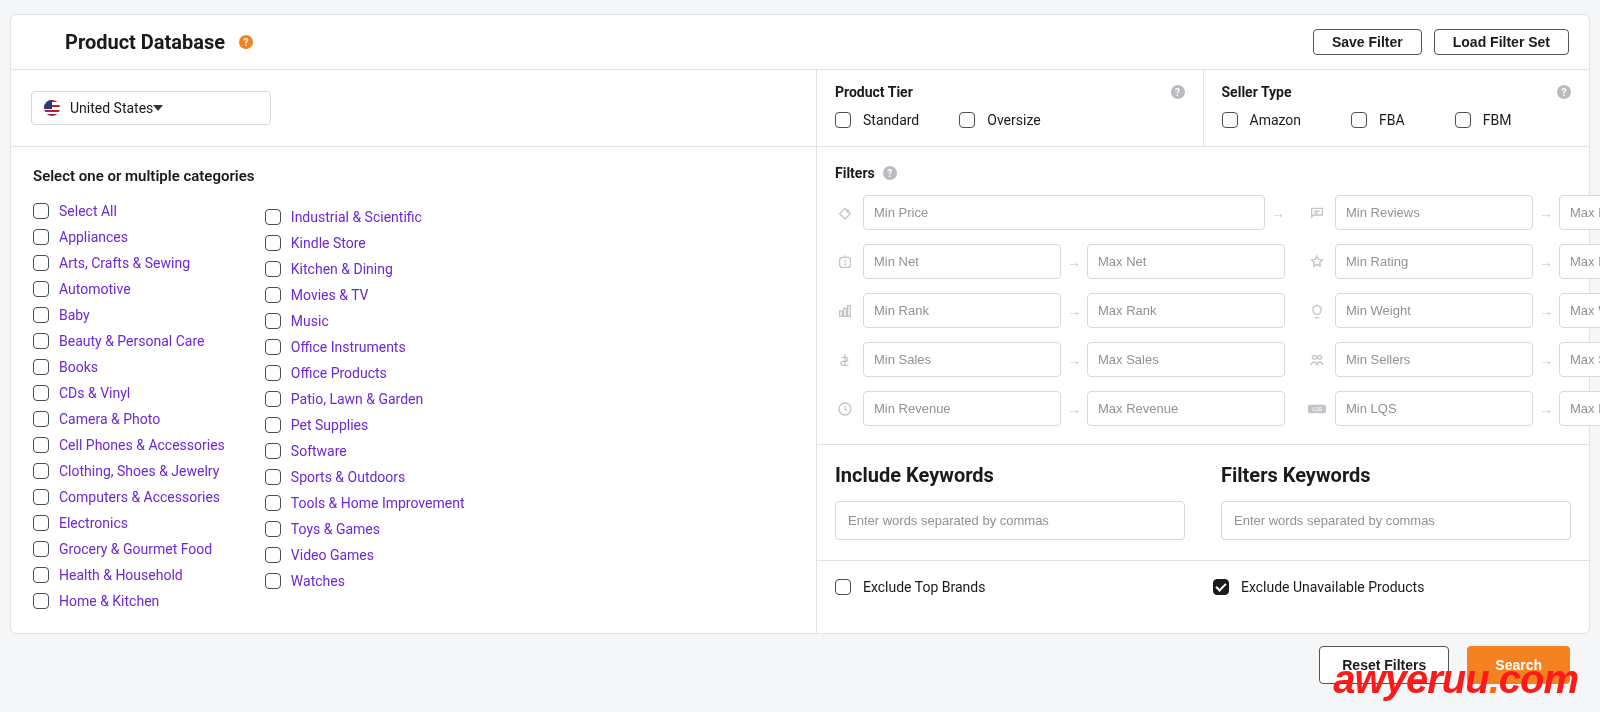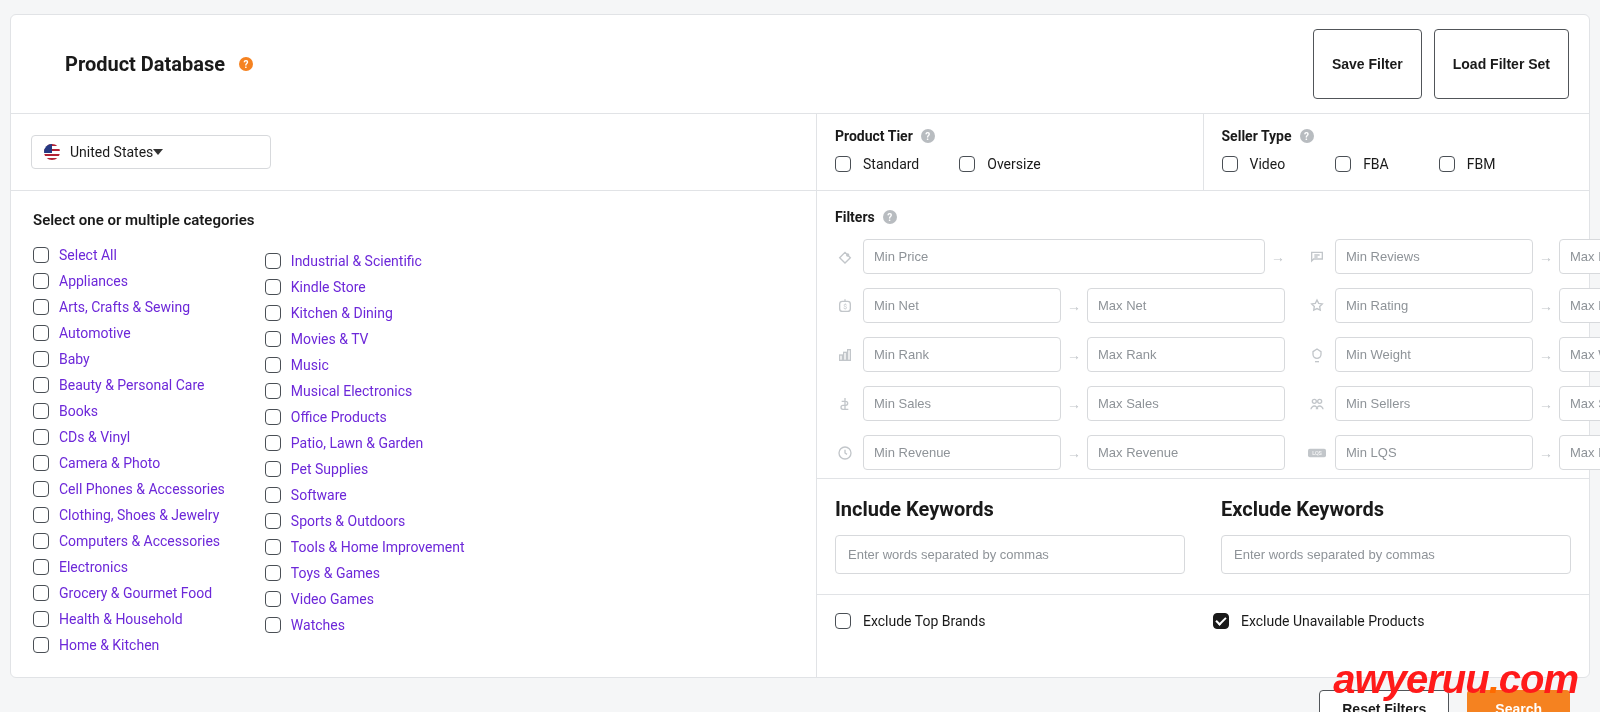--- a/index.html
+++ b/index.html
@@ -8,21 +8,21 @@
   .page { padding: 14px 10px 14px 10px; }
 
   .card { background: #fff; border: 1px solid #e1e3e6; border-radius: 6px; }
 
   
   .header { display: flex; align-items: center; justify-content: space-between; padding: 14px 20px 14px 22px; }
   .title-wrap { display: flex; align-items: center; gap: 14px; margin-left: 32px; }
   .title { font-size: 20px; font-weight: 700; }
   .help-dot { width: 14px; height: 14px; border-radius: 50%; background: #f58220; color: #fff; font-size: 10px; display: flex; align-items: center; justify-content: center; font-weight: 700; }
   .btn-row { display: flex; gap: 12px; }
-  .btn { background: #fff; border: 1px solid #515559; border-radius: 4px; padding: 26px 18px; font-weight: 600; font-size: 14px; cursor: pointer; color: #1a1a1a; }
+  .btn { background: #fff; border: 1px solid #515559; border-radius: 4px; padding: 4px 18px; font-weight: 600; font-size: 14px; cursor: pointer; color: #1a1a1a; }
 
   
   .main { display: flex; border-top: 1px solid #e1e3e6; }
   .left { flex: 1; border-right: 1px solid #e1e3e6; }
   .right { width: 772px; display: flex; flex-direction: column; }
 
   
   .country-row { padding: 18px 20px; border-bottom: 1px solid #e1e3e6; height: 77px; display:flex; align-items:center;}
   .country-select { display: flex; align-items: center; border: 1px solid #d7d9dc; border-radius: 4px; padding: 8px 12px; width: 240px; cursor: pointer; }
   .country-left { display: flex; align-items: center; gap: 10px; }
@@ -38,28 +38,28 @@
   .cats-col.col2 { margin-top: 6px; }
   .chk { display: flex; align-items: center; gap: 10px; cursor: pointer; font-size: 14px; color: #6d28d9; }
   .box { width: 16px; height: 16px; border: 1.8px solid #4a4f55; border-radius: 4px; flex-shrink: 0; background:#fff; display:flex; align-items:center; justify-content:center;}
   .box.checked { background:#1a1a1a; border-color:#1a1a1a;}
   .box.checked::after { content:""; width:4px; height:8px; border:solid #fff; border-width:0 2px 2px 0; transform:rotate(45deg); margin-top:-2px;}
 
   
   .toprow { display: flex; border-bottom: 1px solid #e1e3e6; height:77px; }
   .panel { flex: 1; padding: 14px 18px 14px 18px; }
   .panel + .panel { border-left: 1px solid #e1e3e6; }
-  .panel-title { font-weight: 700; font-size: 14px; display:flex; align-items:center; gap:8px; margin-bottom:12px;}
+  .panel-title { font-weight: 700; font-size: 14px; display:flex; align-items:center; gap:8px; margin-bottom:12px;justify-content:space-between;}
   .help-grey { width:14px; height:14px; border-radius:50%; background:#b8bcc0; color:#fff; font-size:10px; display:flex; align-items:center; justify-content:center; font-weight:700;}
   .panel-opts { display: flex; gap: 40px; }
   .panel-seller .panel-opts { gap: 50px; }
   .opt { display:flex; align-items:center; gap:12px; font-size:14px; cursor:pointer; }
 
   
-  .filters { padding: 18px 18px 8px 18px; border-bottom: 1px solid #e1e3e6; }
+  .filters { padding: 18px 18px 18px 18px; border-bottom: 1px solid #e1e3e6; }
   .filters-title { font-weight:700; font-size:14px; display:flex; align-items:center; gap:8px; margin-bottom:14px;}
   .filter-grid { display:flex; gap:22px; }
   .filter-col { flex:1; display:flex; flex-direction:column; gap:14px; }
   .filter-row { display:flex; align-items:center; gap:8px; }
   .ficon { width:20px; color:#c2c6ca; display:flex; justify-content:center; }
   .minmax { display:flex; align-items:center; gap:6px; flex:1; }
   .finput { flex:1; border:1px solid #d7d9dc; border-radius:4px; padding:9px 10px; font-size:13px; color:#333; min-width:0; }
   .finput::placeholder { color:#8e9398; }
   .arrow { color:#c2c6ca; font-size:14px; }
 
@@ -200,21 +200,21 @@
                 <label class="chk">
                   <span class="box"></span>
                   <span>Movies &amp; TV</span>
                 </label>
                 <label class="chk">
                   <span class="box"></span>
                   <span>Music</span>
                 </label>
                 <label class="chk">
                   <span class="box"></span>
-                  <span>Musical Electronics</span>
+                  <span>Office Instruments</span>
                 </label>
                 <label class="chk">
                   <span class="box"></span>
                   <span>Office Products</span>
                 </label>
                 <label class="chk">
                   <span class="box"></span>
                   <span>Patio, Lawn &amp; Garden</span>
                 </label>
                 <label class="chk">
@@ -269,21 +269,21 @@
               </div>
           </div>
           <div class="panel panel-seller">
             <div class="panel-title">
               <span>Seller Type</span>
               <span class="help-grey">?</span>
             </div>
             <div class="panel-opts" id="seller-opts">
                 <label class="opt">
                   <span class="box"></span>
-                  <span>Video</span>
+                  <span>Amazon</span>
                 </label>
                 <label class="opt">
                   <span class="box"></span>
                   <span>FBA</span>
                 </label>
                 <label class="opt">
                   <span class="box"></span>
                   <span>FBM</span>
                 </label>
               </div>
@@ -431,21 +431,21 @@
               </div>
           </div>
         </div>
 
         <div class="kw">
           <div class="kw-col">
             <div class="kw-title">Include Keywords</div>
             <input class="kw-input" placeholder="Enter words separated by commas" style="">
           </div>
           <div class="kw-col">
-            <div class="kw-title">Exclude Keywords</div>
+            <div class="kw-title">Filters Keywords</div>
             <input class="kw-input" placeholder="Enter words separated by commas" style="">
           </div>
         </div>
 
         <div class="exrow">
           <label class="opt">
             <span class="box"></span>
             <span>Exclude Top Brands</span>
           </label>
           <label class="opt">

